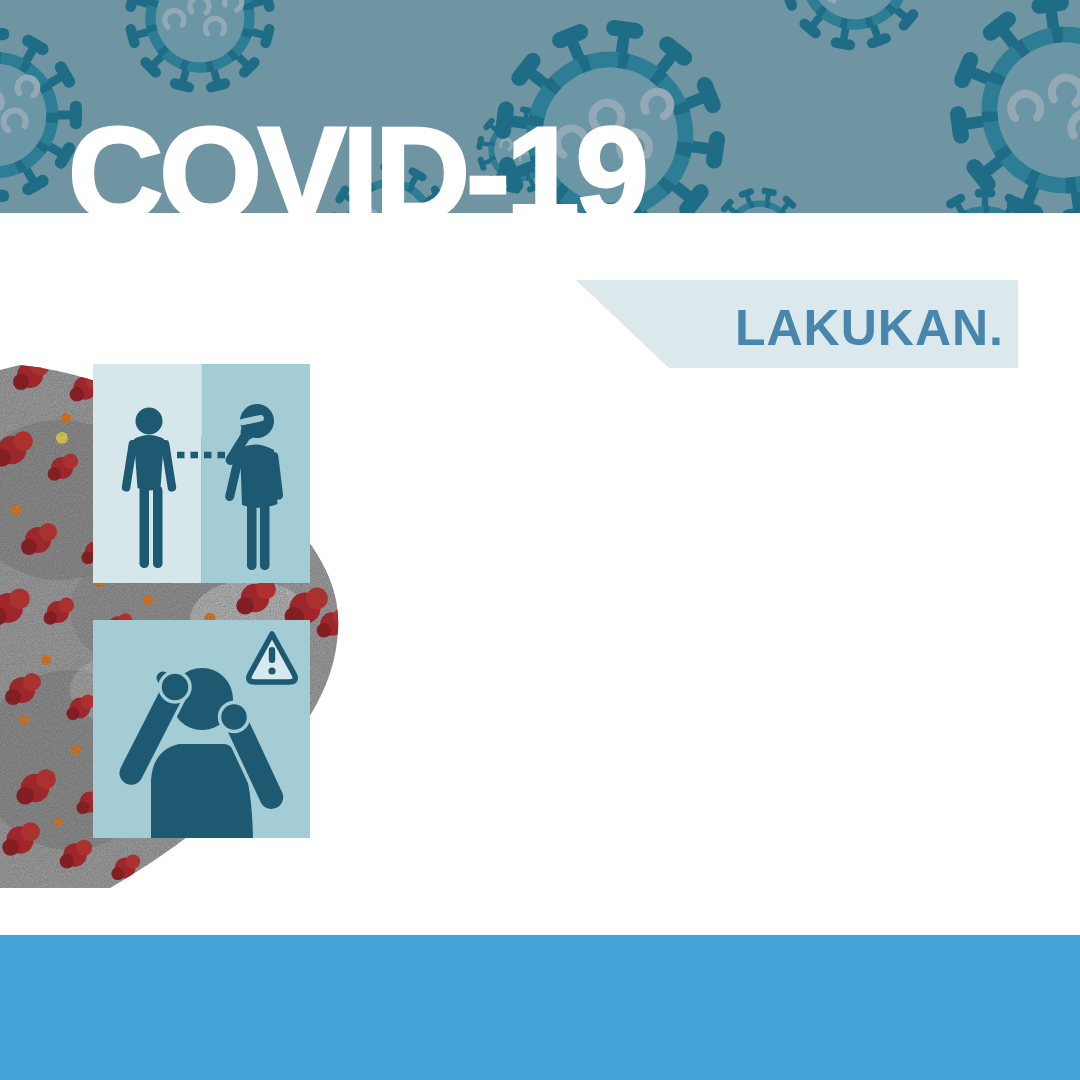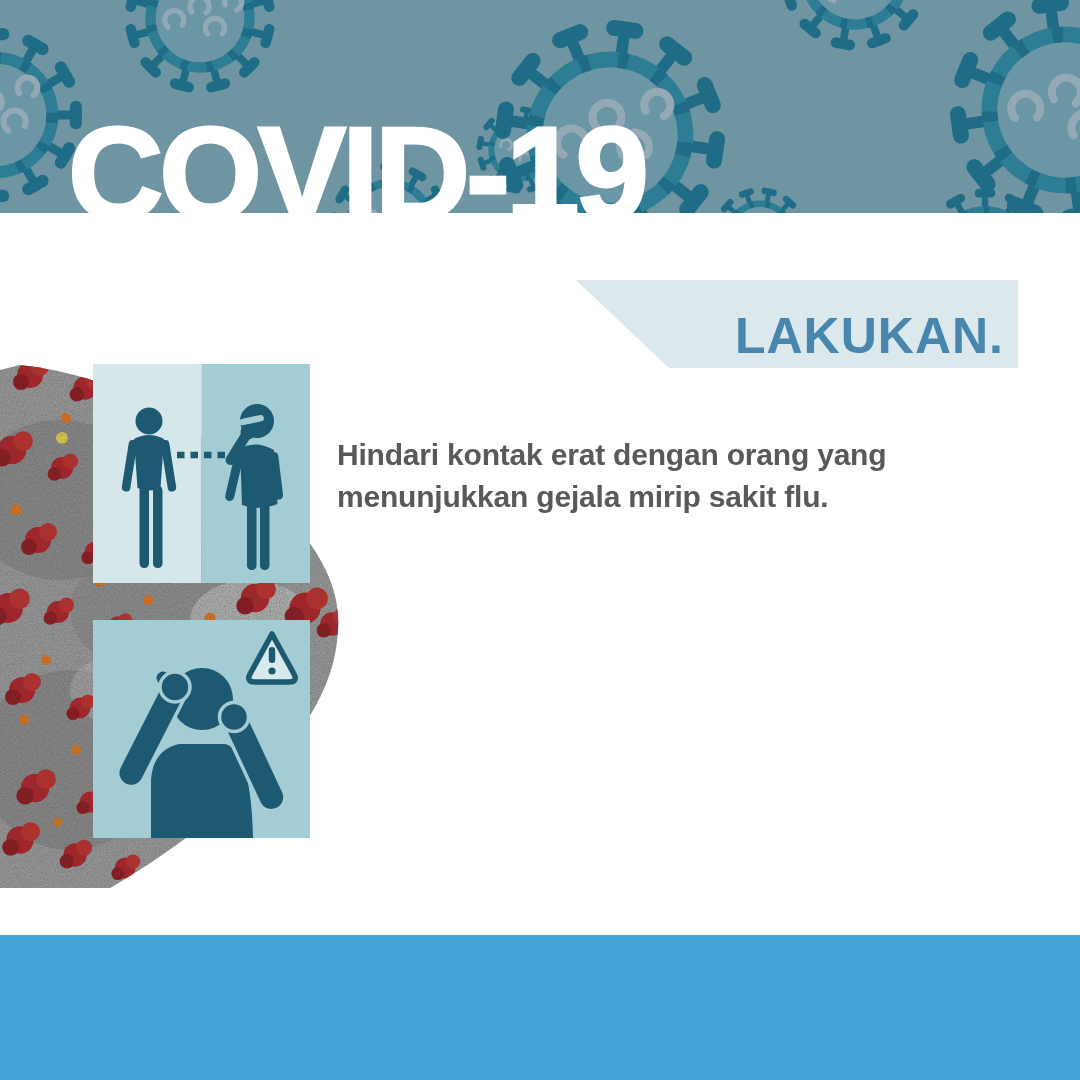--- a/index.html
+++ b/index.html
@@ -8,21 +8,21 @@
 
   
   .banner { position:absolute; left:0; top:0; width:1080px; height:213px; background:#6f95a3; overflow:hidden; }
   .banner svg { position:absolute; left:0; top:0; }
   .headline { position:absolute; left:68px; bottom:-27px; font-size:132px; line-height:132px;
               font-weight:bold; color:#ffffff; letter-spacing:-4px; -webkit-text-stroke:3px #ffffff; white-space:nowrap; }
 
   
   .lakukan-band { position:absolute; left:576px; top:280px; width:442px; height:88px; background:#dbe9ed;
                   clip-path:polygon(0 0, 100% 0, 100% 100%, 21% 100%); }
-  .lakukan-text { position:absolute; right:14px; top:12px; line-height:88px; font-size:50px; font-weight:bold;
+  .lakukan-text { position:absolute; right:14px; top:4px; line-height:88px; font-size:50px; font-weight:bold;
                   color:#4886ae; letter-spacing:1px; }
 
   
   .virus-photo { position:absolute; left:0; top:360px; width:345px; height:530px; filter:blur(0.6px); }
 
   
   .pictogram-1 { position:absolute; left:93px; top:364px; width:217px; height:219px; }
   .pictogram-2 { position:absolute; left:93px; top:620px; width:217px; height:218px; }
 
   
@@ -225,22 +225,20 @@
       <circle cx="82" cy="67" r="15" fill="#1d5971" stroke="#a3ccd4" stroke-width="3.5"></circle>
       <circle cx="141" cy="97" r="14.5" fill="#1d5971" stroke="#a3ccd4" stroke-width="3.5"></circle>
     </g>
     <g transform="translate(179 38)">
       <path d="M0 -24 L22 16 Q26 24 17 24 L-17 24 Q-26 24 -22 16 Z" fill="#d7e9ed" stroke="#1d5971" stroke-width="5.5" stroke-linejoin="round"></path>
       <rect x="-3.2" y="-11" width="6.4" height="16" rx="3.2" fill="#1d5971"></rect>
       <circle cy="13" r="3.6" fill="#1d5971"></circle>
     </g>
   </svg>
 
-  <div class="item-text item-text-1">Hindari kontak erat dengan orang yang
-menunjukkan gejala mirip sakit flu.</div>
 
   <div class="footer">
     
     
     
     
     
   </div>
 
 </div>

